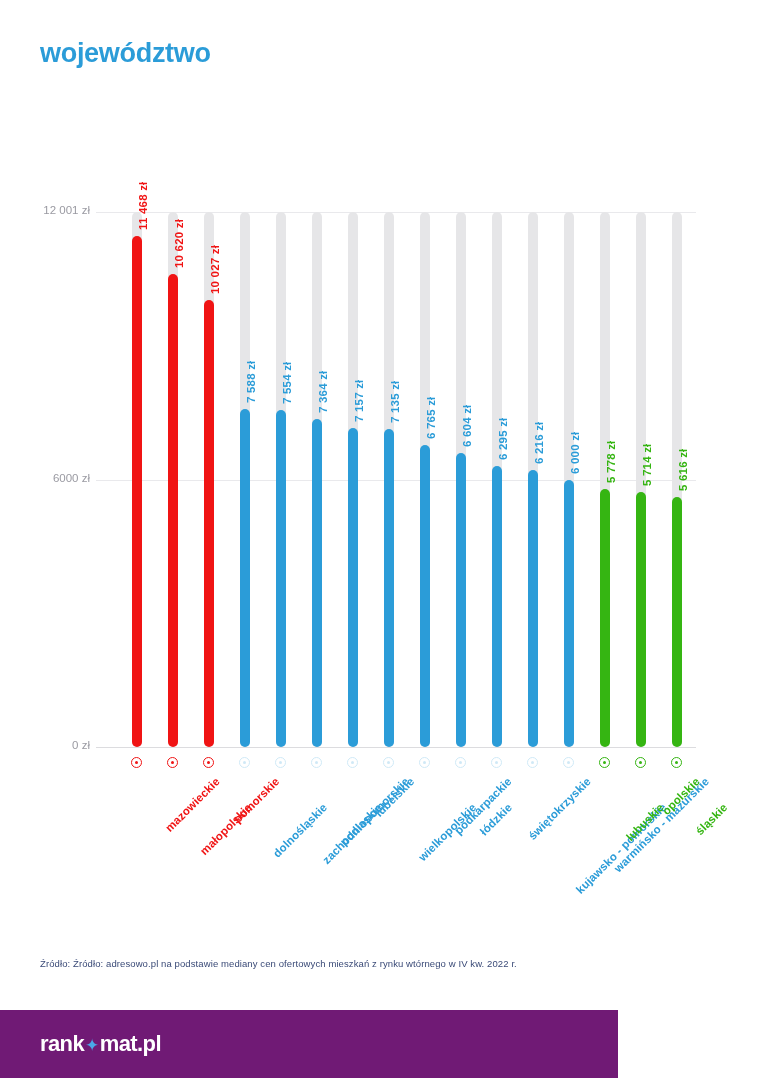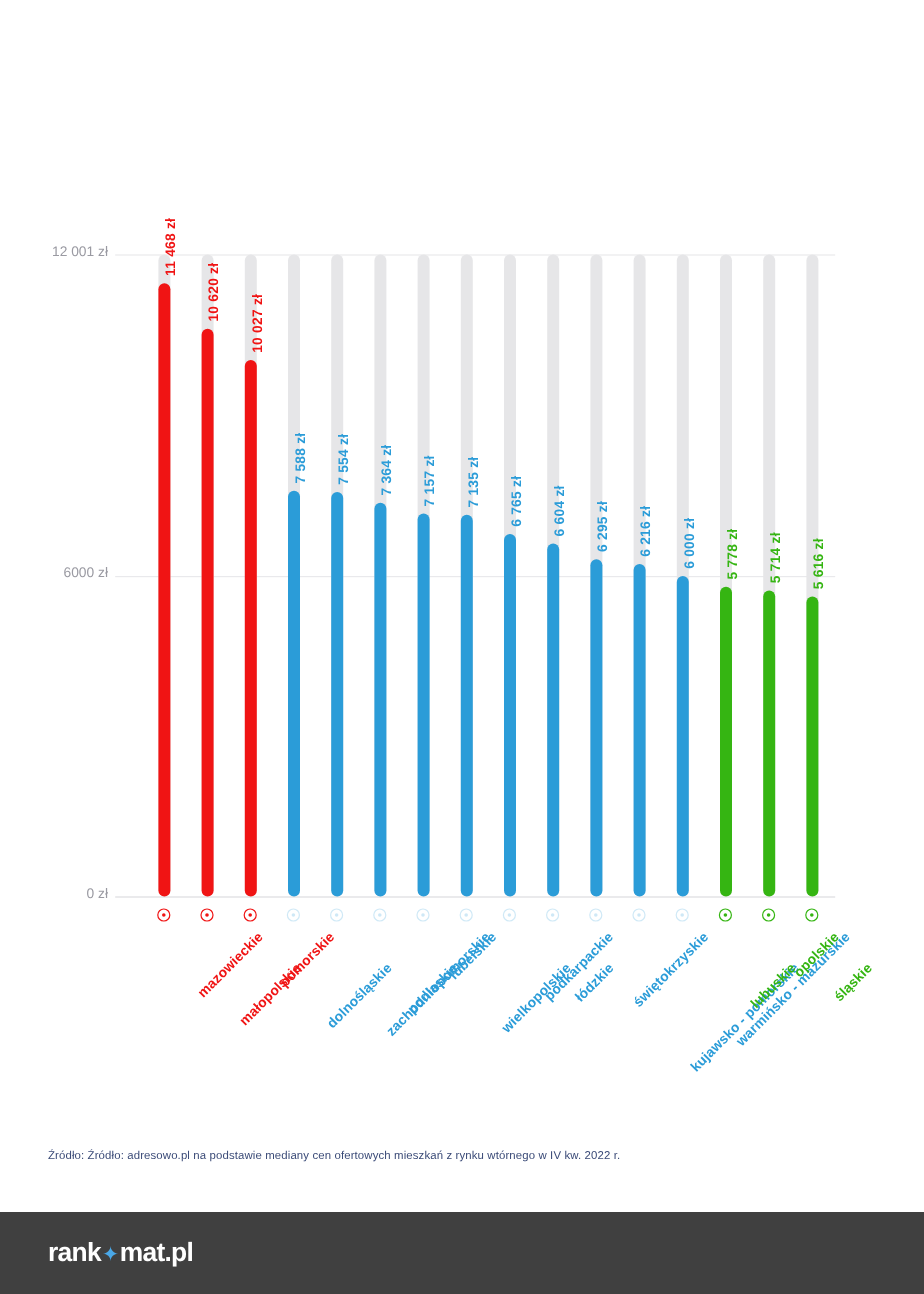--- a/index.html
+++ b/index.html
@@ -151,23 +151,23 @@
     font-size: 9.5px;
     color: #3a4a77;
     letter-spacing: 0.1px;
   }
 
   
   .footer {
     position: absolute;
     left: 0;
     bottom: 0;
-    width: 770px;
+    width: 618px;
     height: 68px;
-    background: #404040;
+    background: #701a75;
   }
   .logo {
     position: absolute;
     left: 40px;
     top: 21px;
     font-size: 22px;
     font-weight: bold;
     color: #ffffff;
     letter-spacing: -0.6px;
     display: flex;
@@ -180,20 +180,21 @@
     font-size: 17px;
     line-height: 1;
     position: relative;
     top: 1px;
   }
 </style>
 </head>
 <body>
 
 <div class="title-block">
+  <span class="title-line2">województwo</span>
 </div>
 
 <div class="chart">
   <div id="gridlines">
       <div class="gridline" style="top: 212px;"></div>
       <div class="gridline" style="top: 479.5px;"></div>
       <div class="gridline baseline" style="top: 747px;"></div>
     </div>
   <div id="yaxis">
       <div class="ytick-wrap" style="top: 212px;">

